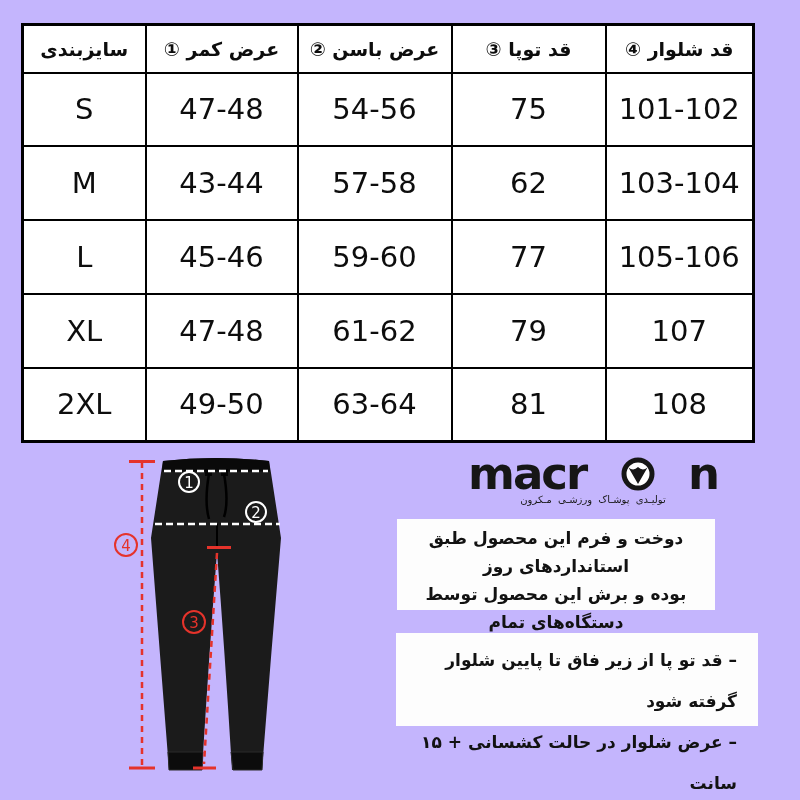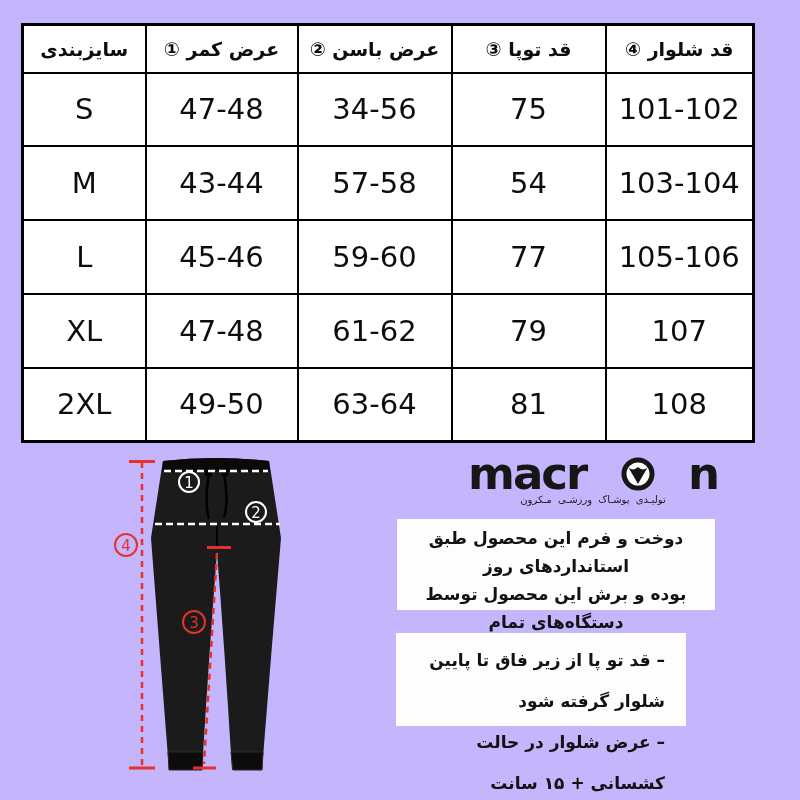--- a/index.html
+++ b/index.html
@@ -78,21 +78,21 @@
     background: #fdfdfd;
     direction: rtl;
     text-align: center;
     font-size: 17px; font-weight: bold; color: #121212;
     line-height: 28px;
     padding-top: 5px;
     box-sizing: border-box;
   }
   .notes-box {
     position: absolute; left: 396px; top: 633px;
-    width: 290px; height: 93px;
+    width: 362px; height: 93px;
     background: #fdfdfd;
     direction: rtl;
     text-align: right;
     font-size: 17px; font-weight: bold; color: #121212;
     line-height: 41px;
     padding: 7px 21px 0 8px;
     box-sizing: border-box;
   }
 </style>
 </head>
@@ -114,29 +114,29 @@
           <th dir="rtl">عرض کمر ①</th>
           <th dir="rtl">عرض باسن ②</th>
           <th dir="rtl">قد توپا ③</th>
           <th dir="rtl">قد شلوار ④</th>
         </tr>
     </thead>
     <tbody>
         <tr>
           <td dir="ltr">S</td>
           <td dir="ltr">47-48</td>
-          <td dir="ltr">34-56</td>
+          <td dir="ltr">54-56</td>
           <td dir="ltr">75</td>
           <td dir="ltr">101-102</td>
         </tr>
         <tr>
           <td dir="ltr">M</td>
           <td dir="ltr">43-44</td>
           <td dir="ltr">57-58</td>
-          <td dir="ltr">54</td>
+          <td dir="ltr">62</td>
           <td dir="ltr">103-104</td>
         </tr>
         <tr>
           <td dir="ltr">L</td>
           <td dir="ltr">45-46</td>
           <td dir="ltr">59-60</td>
           <td dir="ltr">77</td>
           <td dir="ltr">105-106</td>
         </tr>
         <tr>

